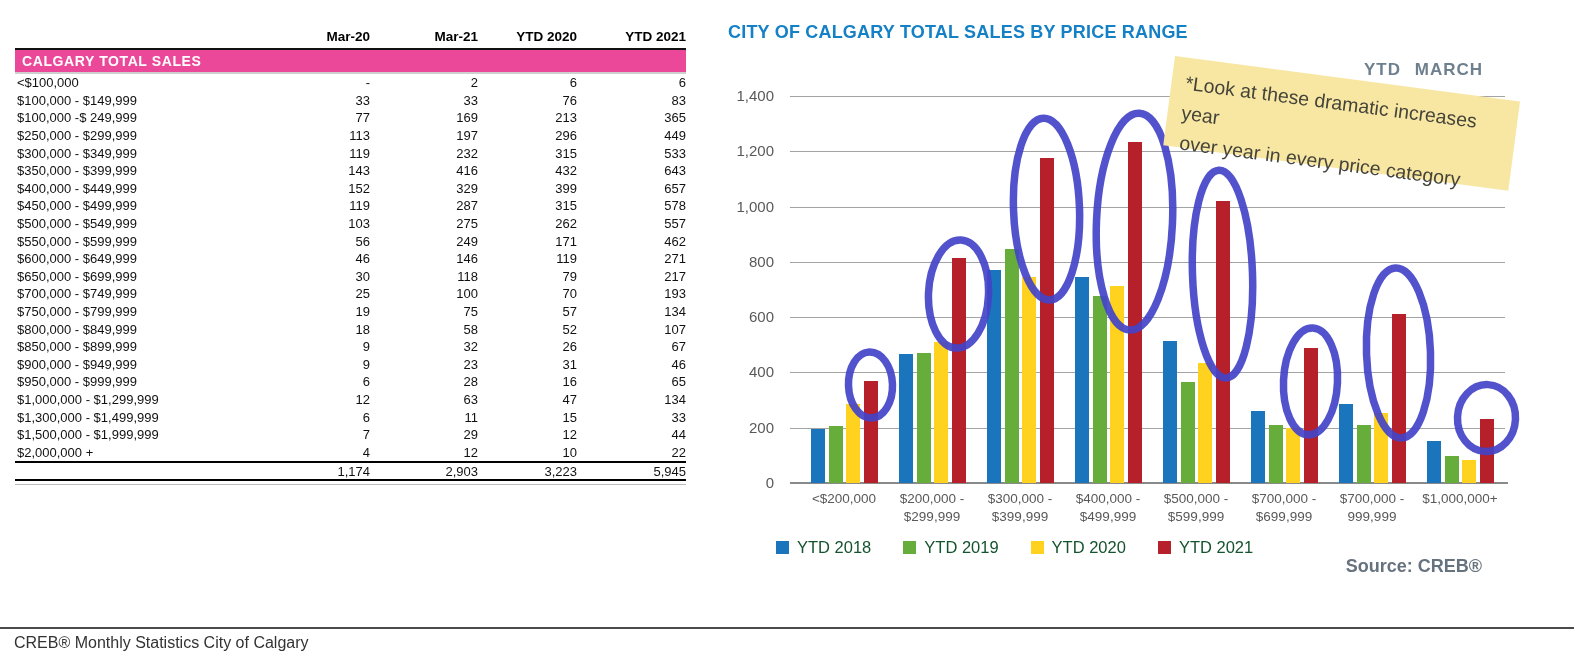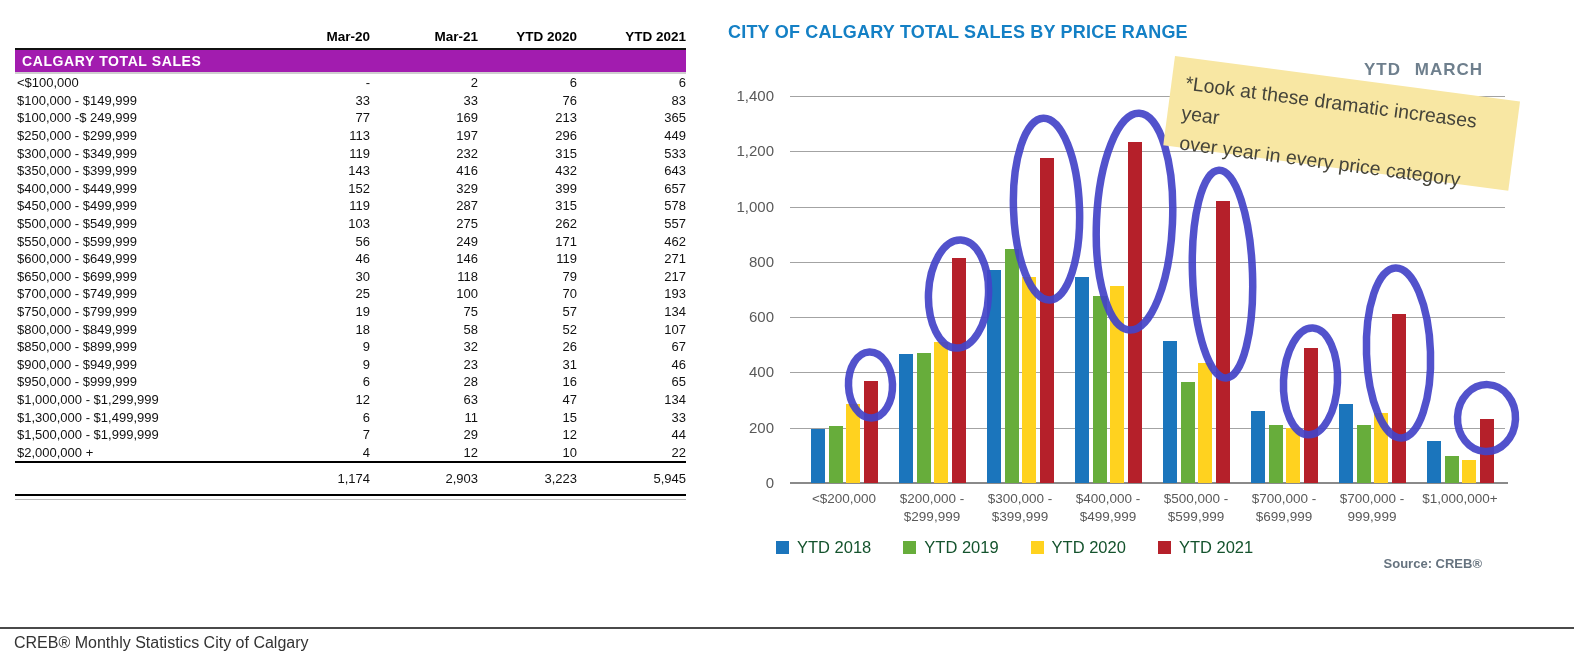--- a/index.html
+++ b/index.html
@@ -7,45 +7,45 @@
               font-family:"Liberation Sans", sans-serif; }
 
   
   #table-panel { position:absolute; left:15px; top:25px; width:671px; }
   .t-row { display:flex; align-items:center; }
   .t-cell { text-align:right; font-size:13px; color:#111; }
   .c-label { width:235px; text-align:left; padding-left:2px; }
   .c1 { width:120px; } .c2 { width:108px; } .c3 { width:99px; } .c4 { width:109px; }
   #t-header { height:25px; border-bottom:2px solid #111; }
   #t-header .t-cell { font-weight:bold; font-size:13.5px; color:#000; }
-  #t-band { height:24px; background:#a21caf; color:#fff; font-weight:bold;
+  #t-band { height:24px; background:#ec4899; color:#fff; font-weight:bold;
             font-size:14px; letter-spacing:0.6px; display:flex; align-items:center;
             padding-left:7px; border-bottom:2px solid #cfcfcf; }
   .t-datarow { height:17.6px; }
-  #t-total { height:35px; border-top:2.5px solid #000; border-bottom:2.5px solid #000; }
+  #t-total { height:20px; border-top:2.5px solid #000; border-bottom:2.5px solid #000; }
   #t-total .t-cell { font-size:13px; color:#111; }
   #t-underline { height:1px; background:#bbb; margin-top:3px; }
 
   
   #chart-panel { position:absolute; left:728px; top:0; width:846px; height:600px; }
   #chart-title { position:absolute; left:0; top:22px; font-size:18px; font-weight:bold;
                  color:#1480c5; letter-spacing:0.2px; }
   #chart-badge { position:absolute; right:91px; top:60px; font-size:17px; font-weight:bold;
                  color:#6e7f8d; letter-spacing:1px; word-spacing:8px; }
   .gridline { position:absolute; height:1px; background:#a3a3a3; }
   .y-lab { position:absolute; width:46px; text-align:right; font-size:15px; color:#595959; }
   .bar { position:absolute; }
   .x-lab { position:absolute; width:92px; text-align:center; font-size:13.5px;
            color:#595959; line-height:1.3; }
   #axis-line { position:absolute; height:2px; background:#8a8a8a; }
   #legend { position:absolute; left:48px; top:538px; display:flex; gap:32px; }
   .leg-item { display:flex; align-items:center; gap:8px; }
   .leg-sq { width:13px; height:13px; display:inline-block; }
   .leg-lab { font-size:16.5px; color:#14532d; }
-  #chart-source { position:absolute; right:92px; top:556px; font-size:13px;
+  #chart-source { position:absolute; right:92px; top:556px; font-size:18px;
                   font-weight:bold; color:#66737f; }
   #circles-svg { position:absolute; left:0; top:0; z-index:5; pointer-events:none; }
   #sticky-note { position:absolute; left:447px; top:56px; width:348px; height:90px;
                  background:#f8e7a3; transform:rotate(7.5deg); transform-origin:top left;
                  z-index:8; padding:10px 12px 0 14px; color:#45443a; font-size:19.5px;
                  line-height:1.55; }
   #sticky-note .n2 { padding-left:2px; }
 
   
   #footer-rule { position:absolute; left:0; top:627px; width:1574px; height:2px; background:#4a4a4a; }

